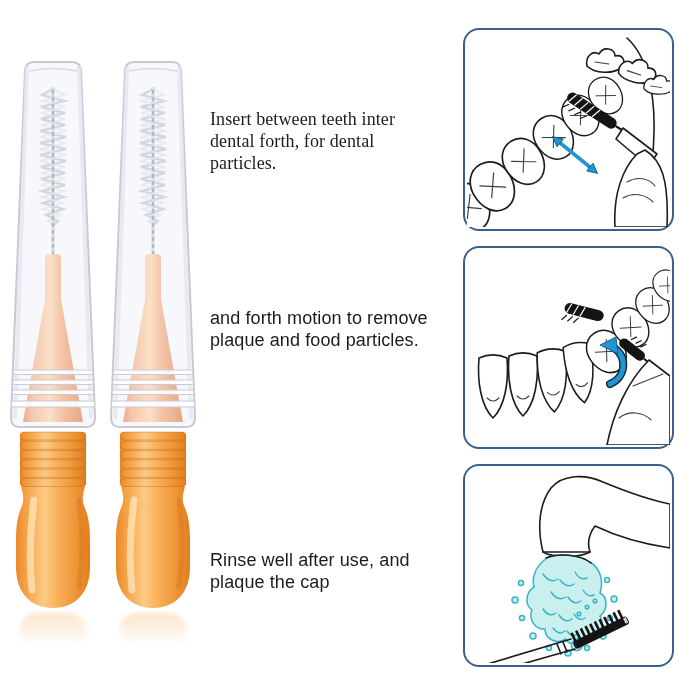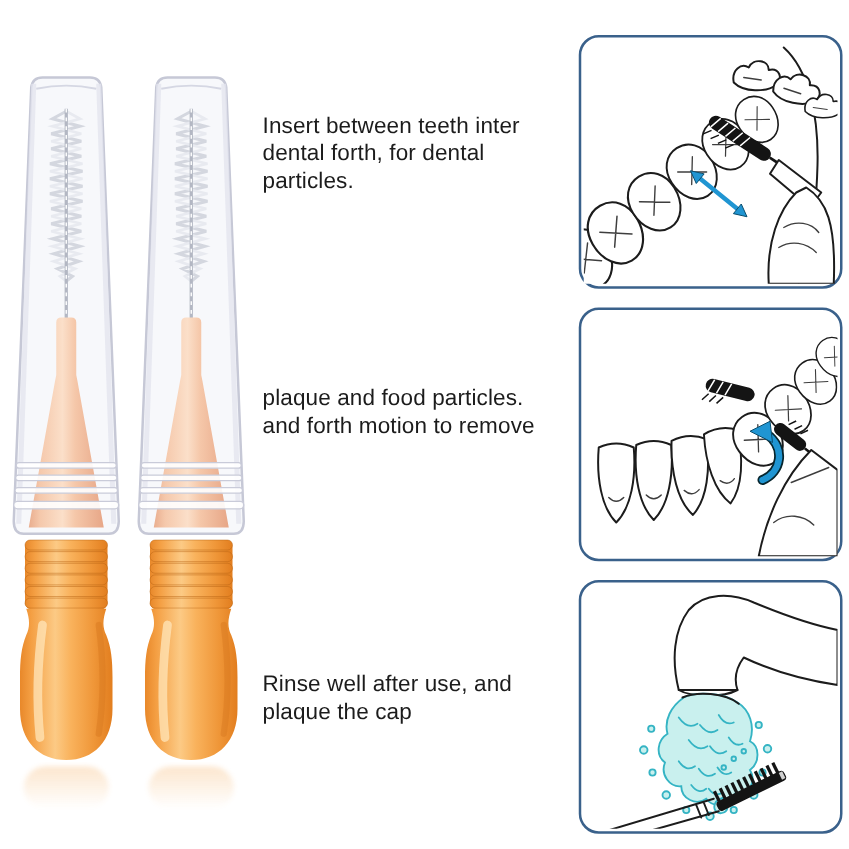--- a/index.html
+++ b/index.html
@@ -7,21 +7,21 @@
     --arrow-blue:#2095d2; --water-fill:#c9f0ee; --water-stroke:#35b4c4;
     --line-ink:#1c1c1c;
   }
   html,body{margin:0;padding:0;}
   body{width:679px;height:679px;background:var(--page-bg);font-family:"Liberation Sans",sans-serif;}
   .stage{position:relative;width:679px;height:679px;overflow:hidden;background:var(--page-bg);}
   .brush{position:absolute;top:55px;width:100px;height:600px;}
   .brush-1{left:3px;}
   .brush-2{left:103px;}
   .step{position:absolute;left:210px;width:252px;color:var(--text-color);font-size:18px;line-height:22px;letter-spacing:0.1px;}
-  .step-1{top:89px;} .step-2{top:307px;} .step-3{top:536px;}
+  .step-1{top:108px;font-family:Liberation Serif, serif;} .step-2{top:307px;} .step-3{top:549px;}
   .panel{position:absolute;left:463px;width:211px;height:203px;border:2px solid var(--panel-border);border-radius:16px;box-sizing:border-box;background:#fff;}
   .panel-1{top:28px;} .panel-2{top:246px;} .panel-3{top:464px;}
   .panel svg{display:block;width:203px;height:195px;margin:2px;}
   
   .ink{stroke:var(--line-ink);fill:none;stroke-width:1.6;stroke-linecap:round;stroke-linejoin:round;}
   .ink.thin{stroke-width:1.1;opacity:.85;}
   .tooth{fill:#ffffff;stroke:var(--line-ink);stroke-width:1.6;stroke-linecap:round;stroke-linejoin:round;}
   .blk{fill:#141414;stroke:none;}
   .wtick{stroke:#ffffff;stroke-width:1.2;fill:none;}
   .btick{stroke:#141414;stroke-width:1.2;fill:none;}
@@ -129,22 +129,22 @@
   <svg class="brush brush-2" viewBox="0 0 100 600">
     <use href="#brushShape"></use>
   </svg>
 
   <div class="step step-1">
     <div class="step-line">Insert between teeth inter</div>
     <div class="step-line">dental forth, for dental</div>
     <div class="step-line">particles.</div>
   </div>
   <div class="step step-2">
+    <div class="step-line">and forth motion to remove</div>
     <div class="step-line">plaque and food particles.</div>
-    <div class="step-line">and forth motion to remove</div>
   </div>
   <div class="step step-3">
     <div class="step-line">Rinse well after use, and</div>
     <div class="step-line">plaque the cap</div>
   </div>
 
   <div class="panel panel-1">
     <svg viewBox="0 0 203 195">
       <g>
         <path class="ink" d="M160,6 C180,24 188,60 187,100 C186,140 180,172 172,194"></path>

